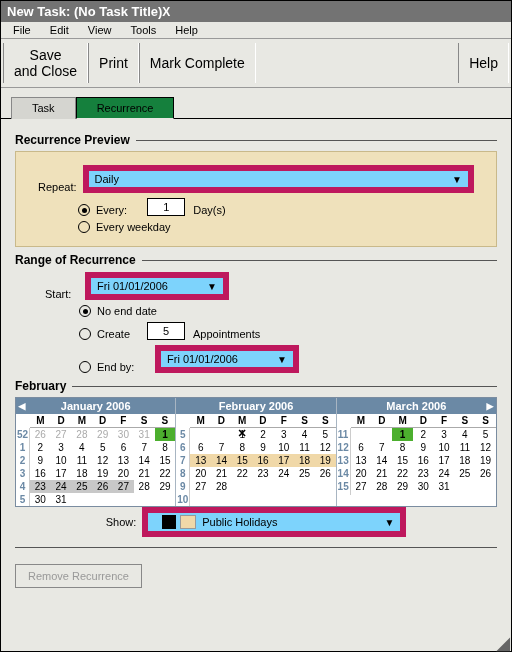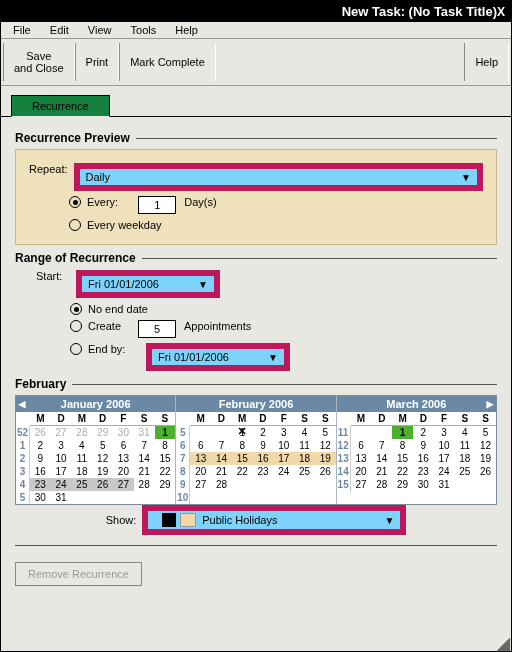--- a/index.html
+++ b/index.html
@@ -1,32 +1,32 @@
 <!DOCTYPE html>
 <html><head>
 <meta charset="utf-8">
 <style>
   body{margin:0;font-family:Arial,sans-serif;font-size:11px;color:#000;background:#fff}
   .window{width:512px;height:652px;border:1px solid #000;box-sizing:border-box;background:#e8e8e3;display:flex;flex-direction:column}
-  .titlebar{background:#000000;color:#fff;font-weight:bold;padding:3px 6px;display:flex;justify-content:flex-end;align-items:center;font-size:13px}
+  .titlebar{background:#737373;color:#fff;font-weight:bold;padding:3px 6px;display:flex;justify-content:flex-start;align-items:center;font-size:13px}
   .titlebar .close{font-family:Arial;font-size:12px;font-weight:bold;cursor:pointer}
   .menubar{background:#e8e8e3;padding:2px 4px;border-bottom:1px solid #999}
   .menubar span{padding:2px 8px;cursor:pointer}
   .toolbar{background:#e8e8e3;padding:4px 2px;display:flex;border-bottom:1px solid #999}
-  .toolbar .tbtn{border-left:1px solid #888;border-right:1px solid #fff;padding:4px 10px;text-align:center;cursor:pointer;font-size:11px;display:flex;align-items:center;justify-content:center;min-height:30px}
+  .toolbar .tbtn{border-left:1px solid #888;border-right:1px solid #fff;padding:4px 10px;text-align:center;cursor:pointer;font-size:14px;display:flex;align-items:center;justify-content:center;min-height:30px}
   .toolbar .spacer{flex:1}
   .tabs{display:flex;padding:8px 10px 0 10px;border-bottom:1px solid #000}
   .tab{border:1px solid #000;border-bottom:none;padding:4px 20px;margin-right:0;background:#e8e8e3;position:relative;top:1px;cursor:pointer}
   .tab.active{background:#15803d;border-bottom:1px solid #e8e8e3}
   .tab.inactive{background:#d5d5d0;border-color:#888}
   .content{padding:8px 14px;flex:1;overflow:hidden}
   .grp-label{font-weight:bold;font-size:12px;display:flex;align-items:center;margin:6px 0 4px 0}
   .grp-label .line{flex:1;height:1px;background:#555;margin-left:6px}
   .pattern-box{background:#efe1bb;border:1px solid #c9b98a;padding:8px 10px}
-  .row{display:flex;align-items:flex-start;margin:5px 3px}
+  .row{display:flex;align-items:flex-end;margin:5px 12px}
   .row label{margin-right:6px}
   .select{border:6px solid #be185d;background:#7dd3fc;padding:2px 6px;display:flex;justify-content:space-between;align-items:center;cursor:pointer}
   .select .arrow{font-size:10px}
   .radio{width:10px;height:10px;border:1px solid #000;border-radius:50%;margin-right:6px;display:inline-flex;align-items:center;justify-content:center}
   .radio.sel::after{content:"";width:5px;height:5px;background:#000;border-radius:50%}
   .txtbox{border:1px solid #000;background:#fff;padding:2px 4px;text-align:center;width:28px}
   .range-inner{padding:0 4px 0 18px}
   .cal-wrap{border:1px solid #7a8ca0;background:#fff;display:flex;margin-top:4px}
   .cal{flex:1;border-right:1px solid #a8b5c2}
   .cal:last-child{border-right:none}
@@ -69,20 +69,21 @@
   <div class="toolbar">
     <div class="tbtn" style="white-space:pre-line">Save
 and Close</div>
     <div class="tbtn">Print</div>
     <div class="tbtn">Mark Complete</div>
     <div class="spacer"></div>
     <div class="tbtn">Help</div>
   </div>
 
   <div class="tabs">
+    <div class="tab inactive">Task</div>
     <div class="tab active">Recurrence</div>
   </div>
 
   <div class="win-rel">
   <div class="content">
 
     <div class="grp-label">
       <span>Recurrence Preview</span>
           <div class="line"></div>
     </div>

